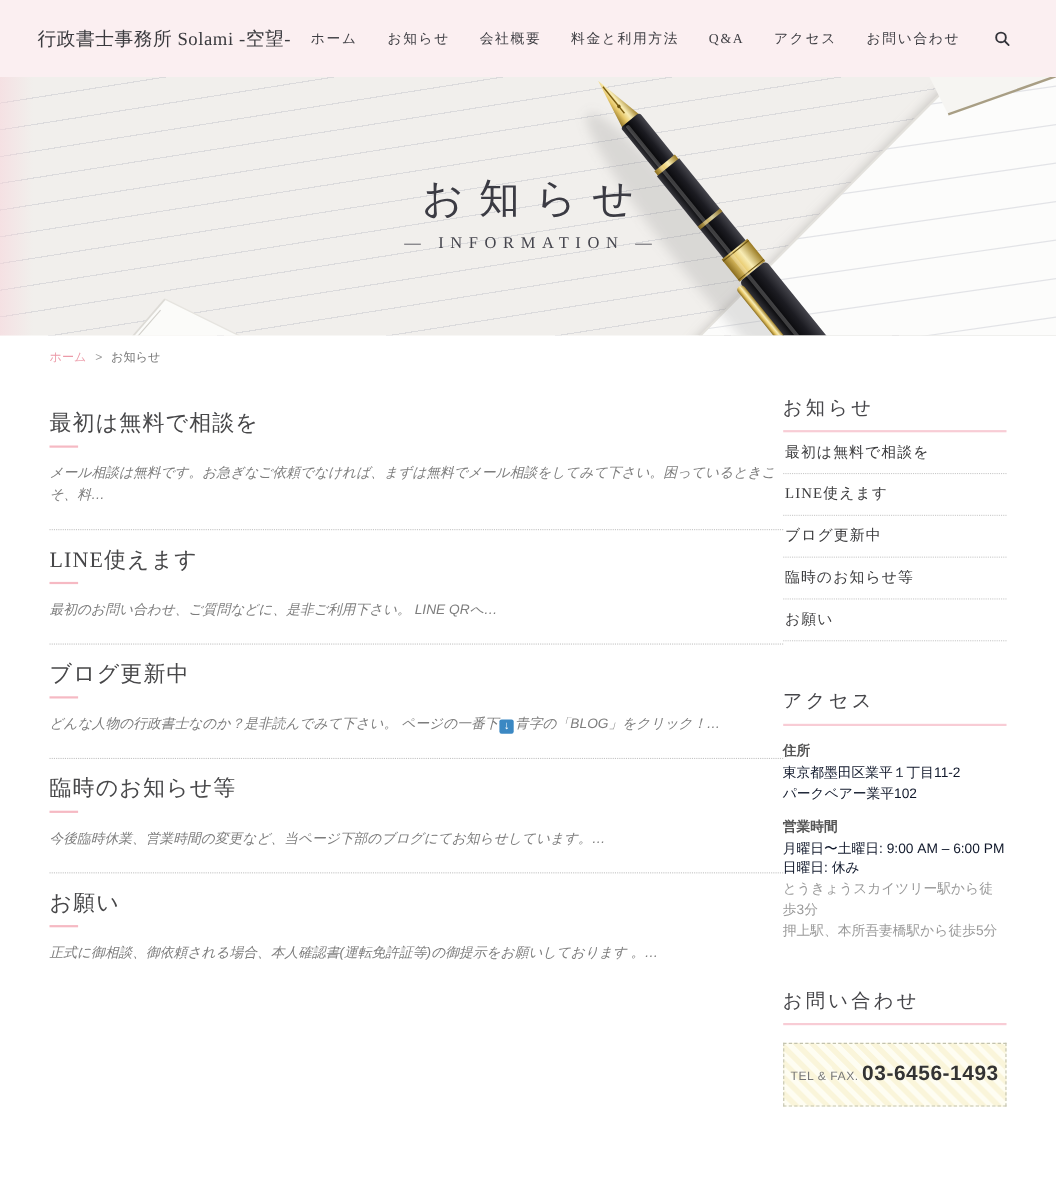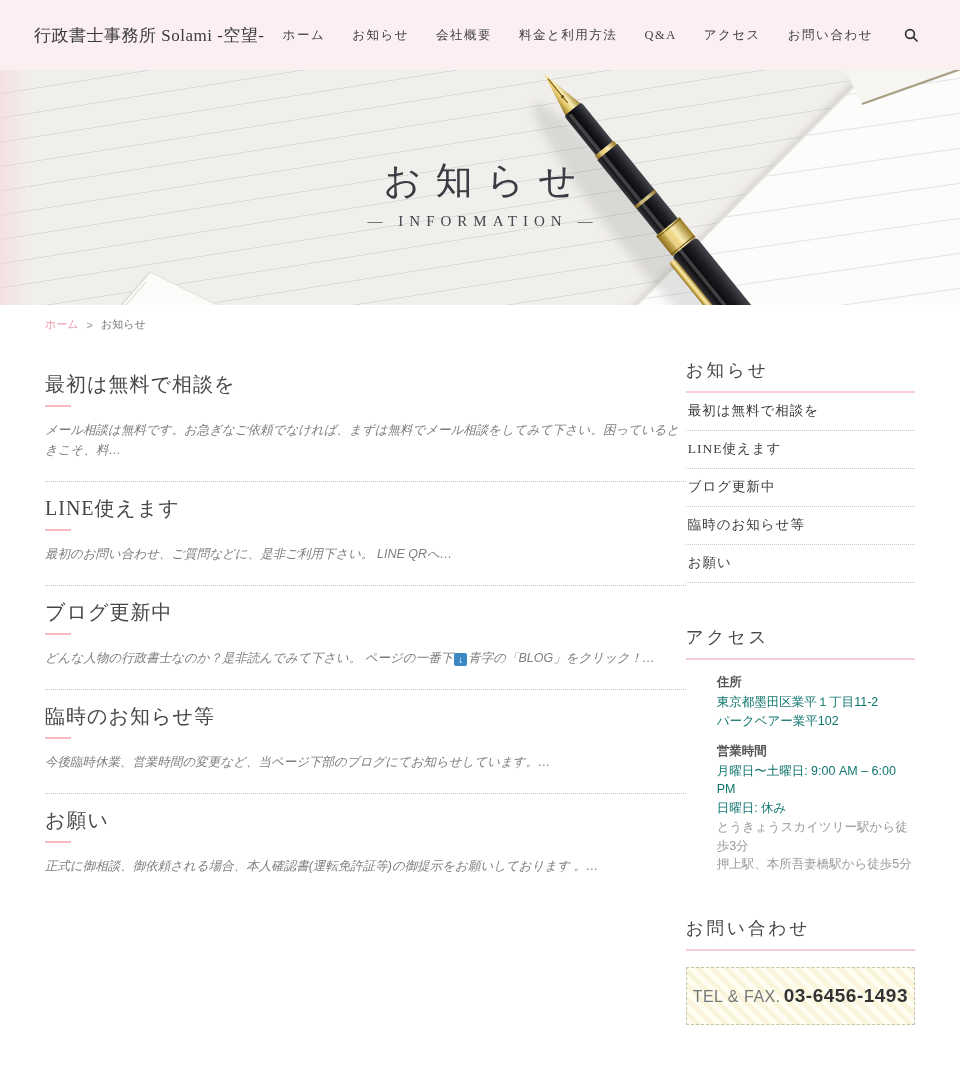--- a/index.html
+++ b/index.html
@@ -88,32 +88,32 @@
     font-family:"Liberation Serif","DejaVu Serif",serif;
     font-size:17.5px; font-weight:500; color:#46464a; letter-spacing:3px;
     padding-bottom:9px; border-bottom:2px solid #f8ccd5;
   }
   .news-list { list-style:none; }
   .news-list li {
     padding:9px 2px 10px; border-bottom:1px dotted #c9c9c9;
     font-family:"Liberation Serif","DejaVu Serif",serif;
     font-size:13.5px; color:#3c3c3e; letter-spacing:1px; cursor:pointer;
   }
-  .access-body { padding-top:14px; font-size:12.5px;margin-left:31px; }
+  .access-body { padding-top:14px; font-size:12.5px; }
   .access-label { font-weight:bold; color:#555; margin-bottom:2px; }
-  .access-line { color:#0f766e; line-height:1.5; }
+  .access-line { color:#0f172a; line-height:1.5; }
   .access-line.light { color:#9a9a9a; }
   .access-block + .access-block { margin-top:12px; }
   .tel-box {
     margin-top:16px; padding:17px 6px; text-align:center;
     border:1px dashed #c3c3ae;
     background:repeating-linear-gradient(45deg,#fefdf2 0px,#fefdf2 5px,#faf5da 5px,#faf5da 10px);
     white-space:nowrap;
   }
-  .tel-label { font-size:16px; color:#777; letter-spacing:.5px; margin-right:3px; }
+  .tel-label { font-size:11px; color:#777; letter-spacing:.5px; margin-right:3px; }
   .tel-number { font-size:19px; font-weight:bold; color:#333; letter-spacing:.5px;margin-top:44px; }
 
   
   footer.site-footer { text-align:center; padding:76px 0 22px; }
 </style>
 </head>
 <body>
 
 <header class="site-header">
   <div class="site-title">行政書士事務所 Solami -空望-</div>

